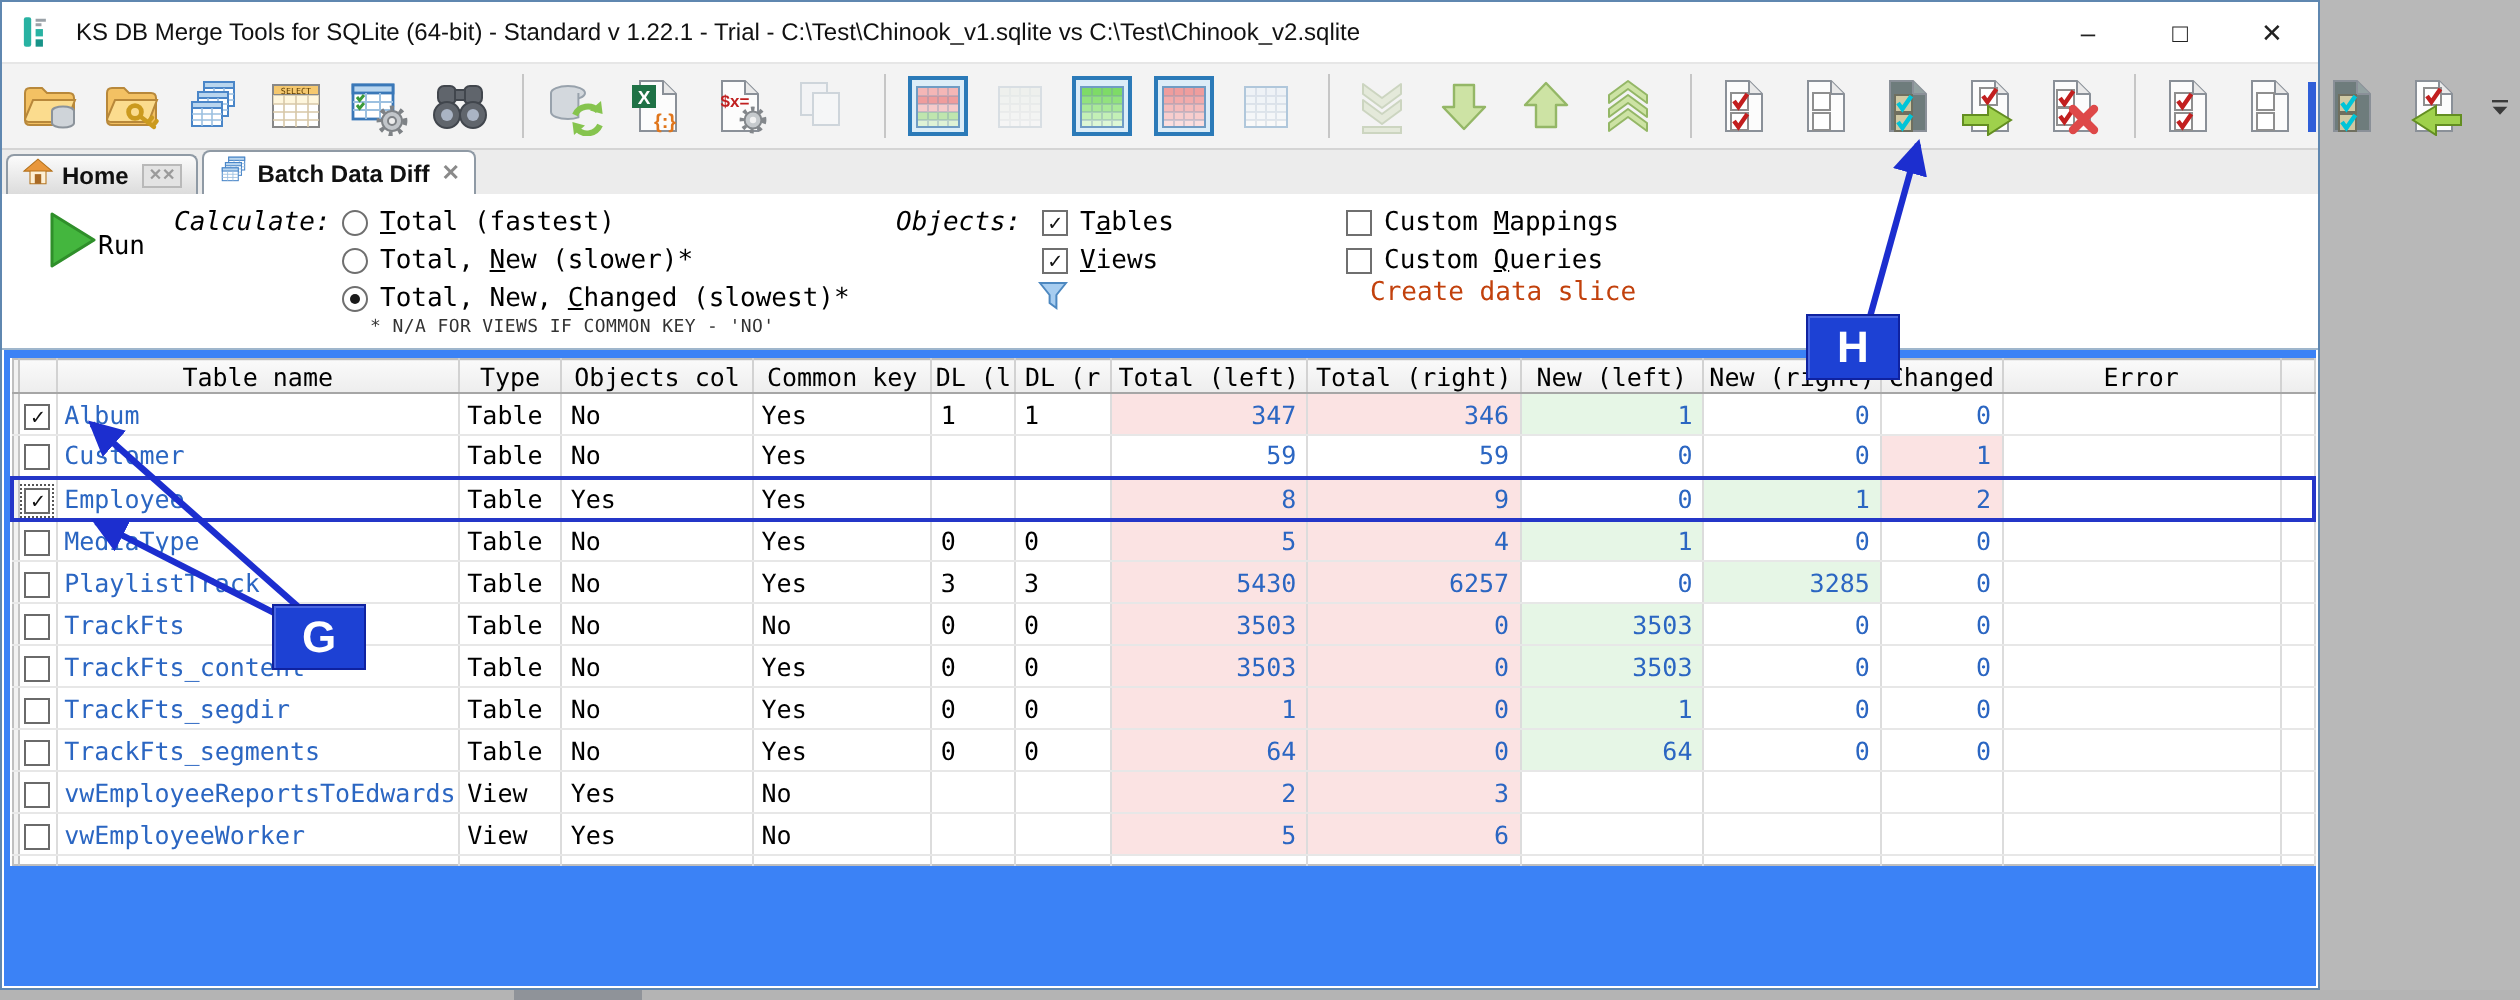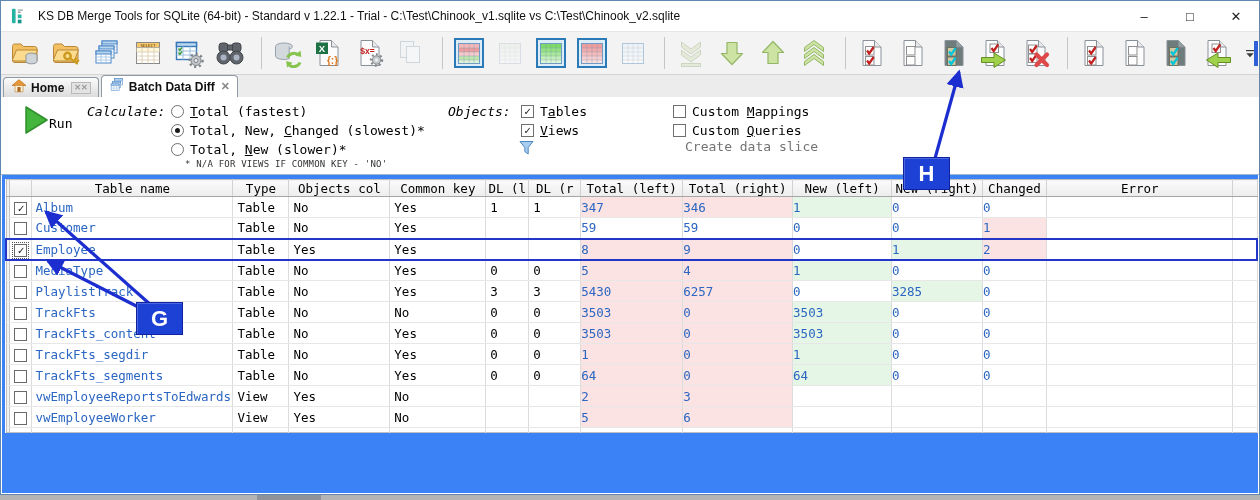--- a/index.html
+++ b/index.html
@@ -1,18 +1,18 @@
 <!DOCTYPE html>
 <html><head>
 <meta charset="utf-8">
 <style>
   *{box-sizing:border-box;margin:0;padding:0}
   body{background:#888;font-family:"Liberation Sans",sans-serif}
   .page{position:relative;width:1260px;height:500px;background:#b8b8b8;overflow:hidden}
-  .window{position:absolute;left:0;top:0;width:1260px;height:495px;border:1px solid #5f87b0;background:#fff}
+  .window{position:absolute;left:0;top:0;width:1160px;height:495px;border:1px solid #5f87b0;background:#fff}
   
   .titlebar{height:30px;display:flex;align-items:center;background:#fff;padding-left:8px}
   .appicon{width:22px;height:22px;flex:none}
   .title-text{font-size:12px;color:#111;margin-left:7px;white-space:nowrap}
   .win-controls{margin-left:auto;display:flex;height:30px}
   .win-btn{width:46px;display:flex;align-items:center;justify-content:center;font-size:13px;color:#222;cursor:default}
   
   .toolbar{position:relative;height:44px;background:#f3f3f3;border-top:1px solid #e6e6e6;border-bottom:1px solid #d4d4d4;display:flex;align-items:center;padding-left:6px}
   .tbi{width:36px;height:36px;flex:0 0 36px;margin-right:5px;display:flex;align-items:center;justify-content:center}
   .tbi.dim{opacity:.45;filter:saturate(.55)}
@@ -30,33 +30,33 @@
   .m{font-family:"DejaVu Sans Mono","Liberation Mono",monospace}
   .run-btn{position:absolute;left:22px;top:8px;width:52px;display:flex;flex-direction:row;align-items:center;cursor:default}
   .run-label{font-size:13px;color:#000;margin-top:2px}
   .flabel{position:absolute;font-size:13px;font-style:italic;color:#000;white-space:pre}
   .optcol{position:absolute;display:flex;flex-direction:column}
   .optrow{display:flex;align-items:center;gap:6px;height:19px;font-size:13px;white-space:pre}
   .radio{width:13px;height:13px;border-radius:50%;border:1px solid #6f6f6f;background:#fff;position:relative;flex:none}
   .radio.sel::after{content:'';position:absolute;left:3px;top:3px;width:5px;height:5px;border-radius:50%;background:#1a1a1a}
   .cbox{width:13px;height:13px;border:1px solid #6f6f6f;background:#fff;display:inline-flex;align-items:center;justify-content:center;font-size:11px;line-height:1;color:#111;font-weight:bold;flex:none}
   .note{position:absolute;left:184px;top:62px;font-size:9px;letter-spacing:.2px;color:#333;white-space:pre}
-  .link{position:absolute;left:684px;top:42px;font-size:13px;color:#737373;white-space:pre;cursor:pointer}
+  .link{position:absolute;left:684px;top:42px;font-size:13px;color:#c2410c;white-space:pre;cursor:pointer}
   .funnel{position:absolute;left:518px;top:43px;cursor:pointer}
   u{text-decoration:underline}
   
   .table-area{position:absolute;left:1px;right:1px;top:174px;bottom:1px;background:#3b82f6;overflow:hidden}
   table.grid{border-collapse:collapse;table-layout:fixed;margin:4px 0 0 3px;background:#fff;border:1px solid #bfbfbf;font-family:"DejaVu Sans Mono","Liberation Mono",monospace;font-size:12.5px}
   .grid th{height:17px;font-weight:normal;background:linear-gradient(#fafafa,#ededed);border-right:1px solid #d2d2d2;border-bottom:1px solid #a6a6a6;text-align:center;white-space:pre;overflow:hidden;color:#000}
   .grid td{height:21px;border-right:1px solid #dcdcdc;border-bottom:1px solid #e7e7e7;white-space:pre;overflow:hidden;padding:0}
   .grid td.strip,.grid th.strip{background:#f2f2f2;border-right:1px solid #c4c4c4}
   .grid td.cbcell{text-align:center}
   .grid td.name{color:#2b66c2;padding-left:3px}
   .grid td.val{padding-left:4px;color:#000}
-  .grid td.num{text-align:left;padding-right:5px;color:#2b66c2}
+  .grid td.num{text-align:right;padding-right:5px;color:#2b66c2}
   .grid td.pink{background:#fbe3e3}
   .grid td.green{background:#e6f6e6}
   tr.selected td{border-top:2px solid #2436c8;border-bottom:2px solid #2436c8}
   tr.selected td:first-child{border-left:2px solid #2436c8}
   tr.selected td:last-child{border-right:2px solid #2436c8}
   tr.ghost td{height:5px;border-bottom:none}
   .cb{width:13px;height:13px;border:1px solid #6a6a6a;background:#fff;display:inline-flex;align-items:center;justify-content:center;font-size:11px;font-weight:bold;color:#111;line-height:1;vertical-align:middle}
   .cb.focused{outline:1px dotted #555;outline-offset:1px}
   
   .overlay{position:absolute;left:0;top:0;width:1260px;height:500px;pointer-events:none;z-index:60}
@@ -409,22 +409,22 @@
           <svg width="26" height="30" viewBox="0 0 26 30">
               <path d="M3 2 L24 15 3 28 z" fill="#44b63e" stroke="#2f8f2a" stroke-width="1.5" stroke-linejoin="round"></path>
             </svg>
         </span>
         <span class="run-label m">Run</span>
       </div>
 
       <span class="flabel m" style="left:86px;top:7px">Calculate:</span>
       <div class="optcol m" id="calc-opts" style="left:170px;top:5px">
           <div class="optrow"><span class="radio"></span><span><u>T</u>otal (fastest)</span></div>
+          <div class="optrow"><span class="radio"></span><span>Total, <u>N</u>ew (slower)*</span></div>
           <div class="optrow"><span class="radio sel"></span><span>Total, New, <u>C</u>hanged (slowest)*</span></div>
-          <div class="optrow"><span class="radio"></span><span>Total, <u>N</u>ew (slower)*</span></div>
         </div>
       <div class="note m">* N/A FOR VIEWS IF COMMON KEY - 'NO'</div>
 
       <span class="flabel m" style="left:447px;top:7px">Objects:</span>
       <div class="optcol m" id="obj-opts" style="left:520px;top:5px">
           <div class="optrow"><span class="cbox">✓</span><span>T<u>a</u>bles</span></div>
           <div class="optrow"><span class="cbox">✓</span><span><u>V</u>iews</span></div>
         </div>
       <span class="funnel">
         <svg width="15" height="16" viewBox="0 0 15 16">

